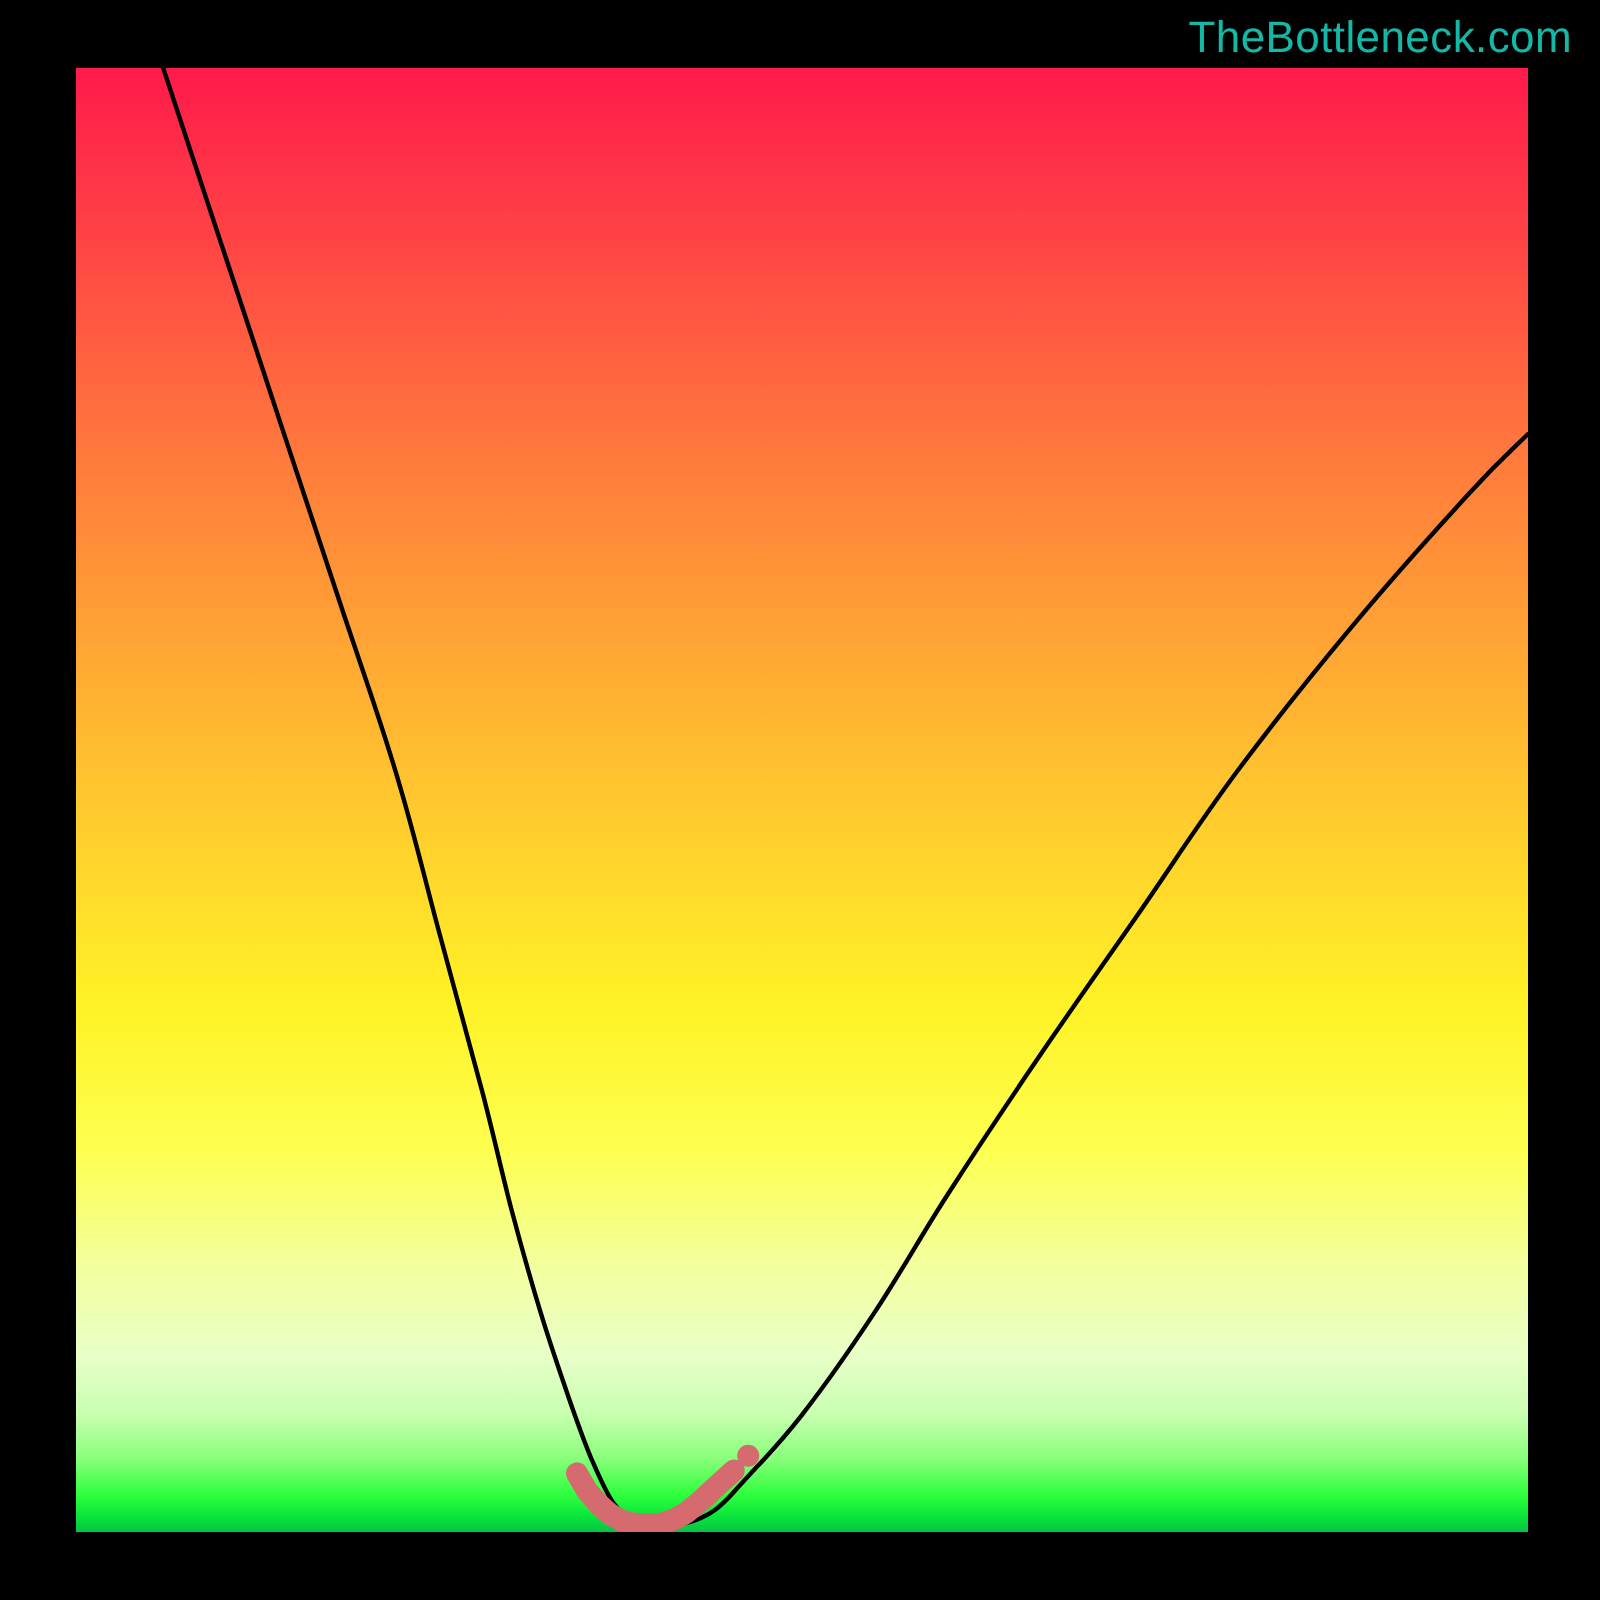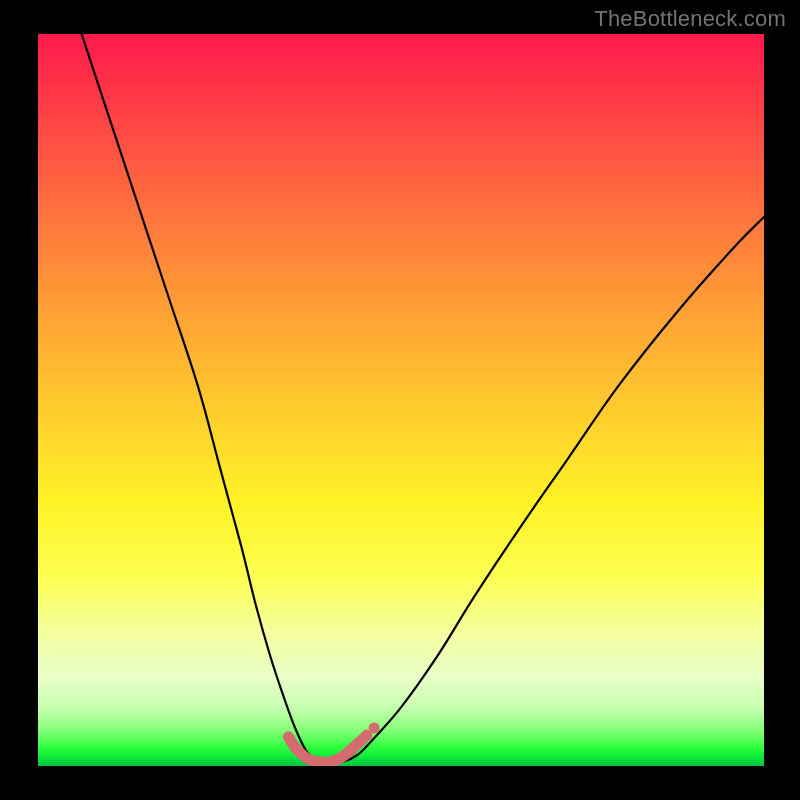--- a/index.html
+++ b/index.html
@@ -39,21 +39,21 @@
       #88ff7a 95%,
       #2dff3d 97.5%,
       #08e43a 99%,
       #06c245 100%
     );
   }
   .watermark {
     position: absolute;
     top: 6px;
     right: 14px;
-    color: #737373;
+    color: #14b8a6;
     font-size: 22px;
     letter-spacing: 0.2px;
     font-weight: 400;
     text-align: center;
   }
   svg.curve {
     position: absolute;
     left: 0;
     top: 0;
     width: 726px;

